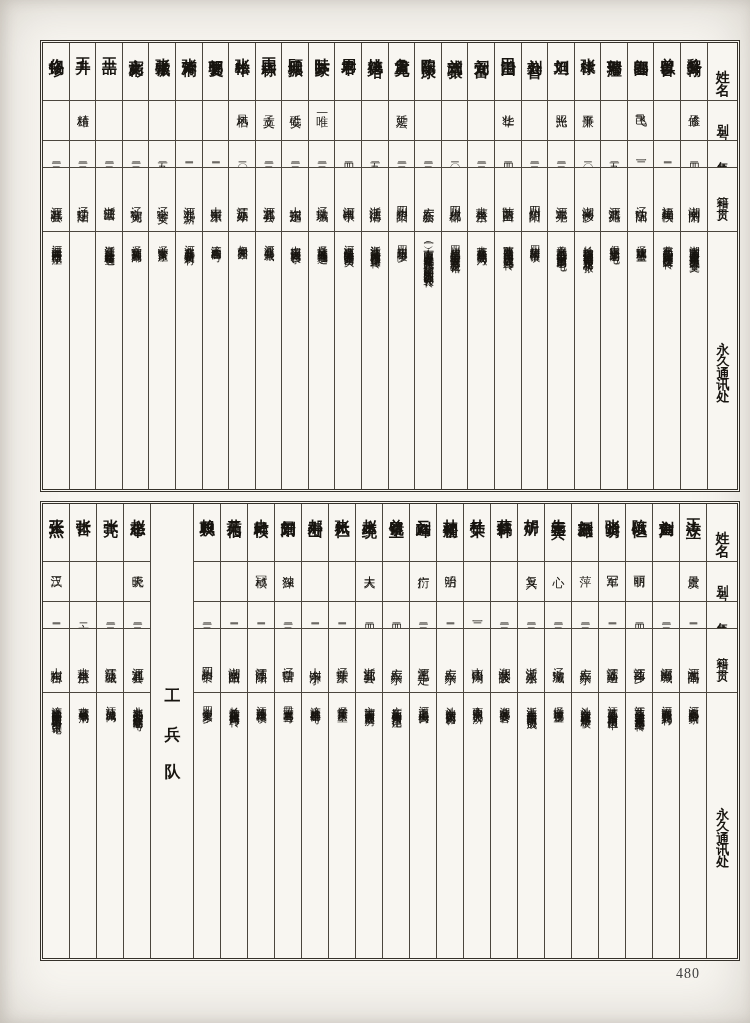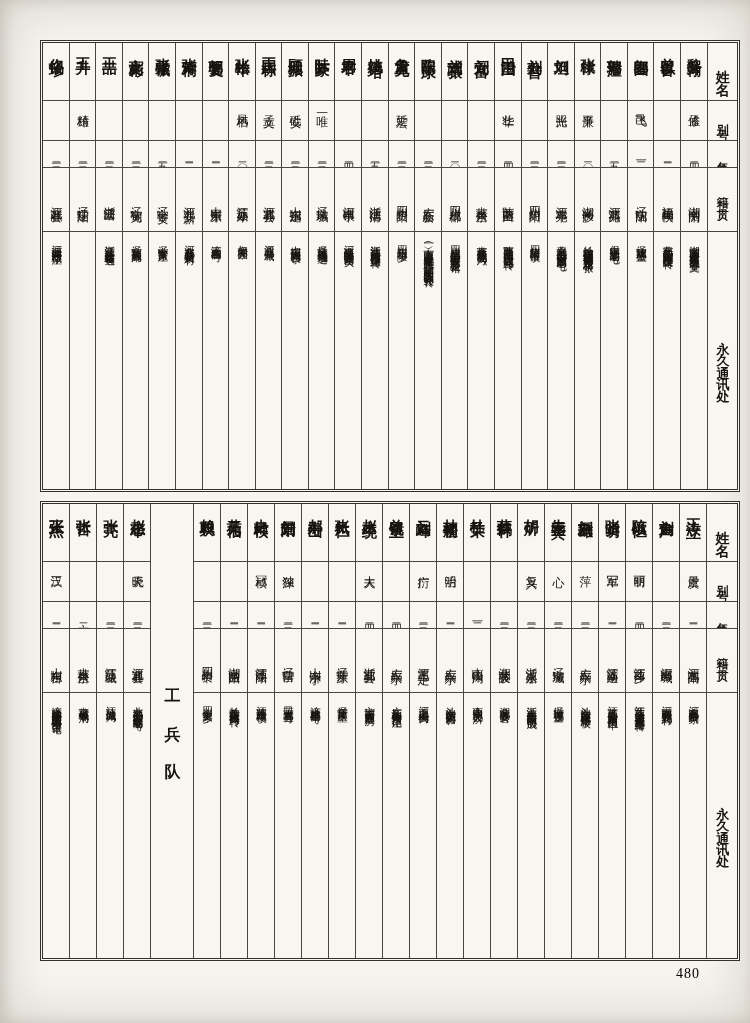--- a/index.html
+++ b/index.html
@@ -61,21 +61,21 @@
   .header-col .alias .vtext   { font-size:12px; letter-spacing:7px;  padding-top:0; align-self:center; }
   .header-col .age .vtext     { font-size:11px; letter-spacing:2px; }
   .header-col .native .vtext  { font-size:12px; letter-spacing:13px; }
   .header-col .address .vtext { font-size:13px; letter-spacing:12px; padding-top:0; align-self:center; max-height:none; }
   .divider-label {
     font-size:16px; font-weight:700;
     letter-spacing:37px; margin-top:172px;
   }
   .page-number {
     position:absolute; right:50px; top:966px;
-    font-size:14px; color:#000000; letter-spacing:1px;
+    font-size:14px; color:#404040; letter-spacing:1px;
   }
 </style>
 </head>
 <body>
 
 <div class="page">
   <div class="table-area">
     <div class="band" id="top-band">
         <div class="col header-col">
           <div class="cell name">

